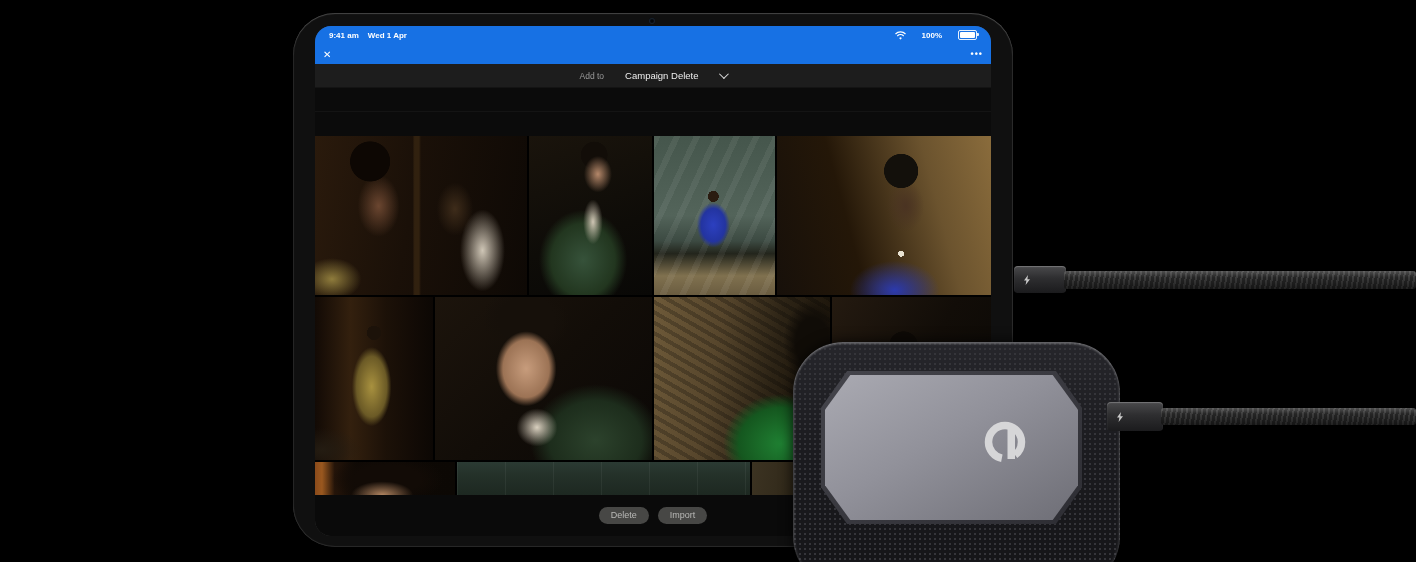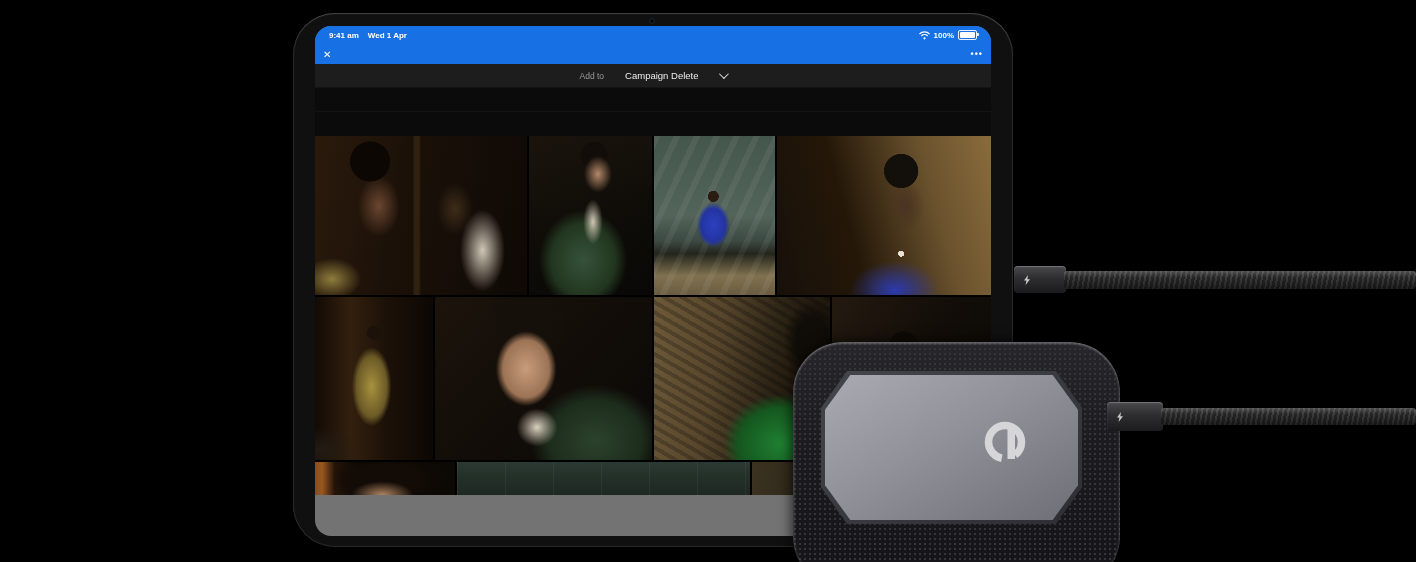--- a/index.html
+++ b/index.html
@@ -7,28 +7,28 @@
          font-family:"Liberation Sans","DejaVu Sans",sans-serif;}
 
   
   .ipad{position:absolute;left:293px;top:13px;width:720px;height:534px;
         background:#101010;border-radius:42px;
         box-shadow:inset 0 1px 1px rgba(255,255,255,.22), inset 0 -1px 1px rgba(255,255,255,.10),
                    inset 1px 0 1px rgba(255,255,255,.08), inset -1px 0 1px rgba(255,255,255,.10);}
   .camera{position:absolute;left:356px;top:5px;width:6px;height:6px;border-radius:50%;
           background:#05070a;box-shadow:inset 0 0 1px 1px #1b2430;}
   .screen{position:absolute;left:22px;top:13px;width:676px;height:510px;border-radius:16px;
-          overflow:hidden;background:#737373;}
+          overflow:hidden;background:#404040;}
 
   
   .statusbar{position:absolute;left:0;top:0;width:100%;height:18px;background:#1771e4;
              display:flex;align-items:center;justify-content:space-between;
              padding:0 14px;box-sizing:border-box;color:#fff;font-size:8px;font-weight:700;}
   .sb-left{display:flex;gap:9px;align-items:center;}
-  .sb-right{display:flex;gap:4px;align-items:center;}
+  .sb-right{display:flex;gap:16px;align-items:center;}
   .battery{width:17px;height:8px;border:1px solid rgba(255,255,255,.9);border-radius:2px;
            position:relative;display:inline-block;}
   .battery::before{content:"";position:absolute;left:1px;top:1px;right:1px;bottom:1px;background:#fff;border-radius:1px;}
   .battery::after{content:"";position:absolute;right:-3px;top:2px;width:2px;height:3px;background:rgba(255,255,255,.9);border-radius:0 1px 1px 0;}
   .appbar{position:absolute;left:0;top:18px;width:100%;height:20px;background:#1771e4;
           display:flex;align-items:center;color:#fff;}
   .appbar .close{position:absolute;left:8px;font-size:10px;font-weight:700;cursor:default;}
   .appbar .title{width:100%;text-align:center;font-size:10px;}
   .appbar .more{position:absolute;right:8px;font-size:9px;letter-spacing:1px;font-weight:700;}
 
@@ -200,20 +200,24 @@
         <div class="ph r2" id="r2c1"></div>
         <div class="ph r2" id="r2c2"></div>
         <div class="ph r2" id="r2c3"></div>
         <div class="ph r2" id="r2c4"></div>
         <div class="ph r3" id="r3t1"></div>
         <div class="ph r3" id="r3t2"></div>
         <div class="ph r3" id="r3t3"></div>
         <div class="ph r3" id="r3t4"></div>
       </div>
 
+      <div class="footer">
+        <button class="pillbtn">Delete</button>
+        <button class="pillbtn">Import</button>
+      </div>
 
     </div>
   </div>
 
   <div class="connector c1">
     <svg class="tb" width="8" height="10" viewBox="0 0 8 10">
       <path d="M5 0 L1 5.5 L3.4 5.5 L2.6 10 L7 4.2 L4.4 4.2 Z" fill="#c9c9c9"></path>
     </svg>
   </div>
   <div class="wire w1"></div>

